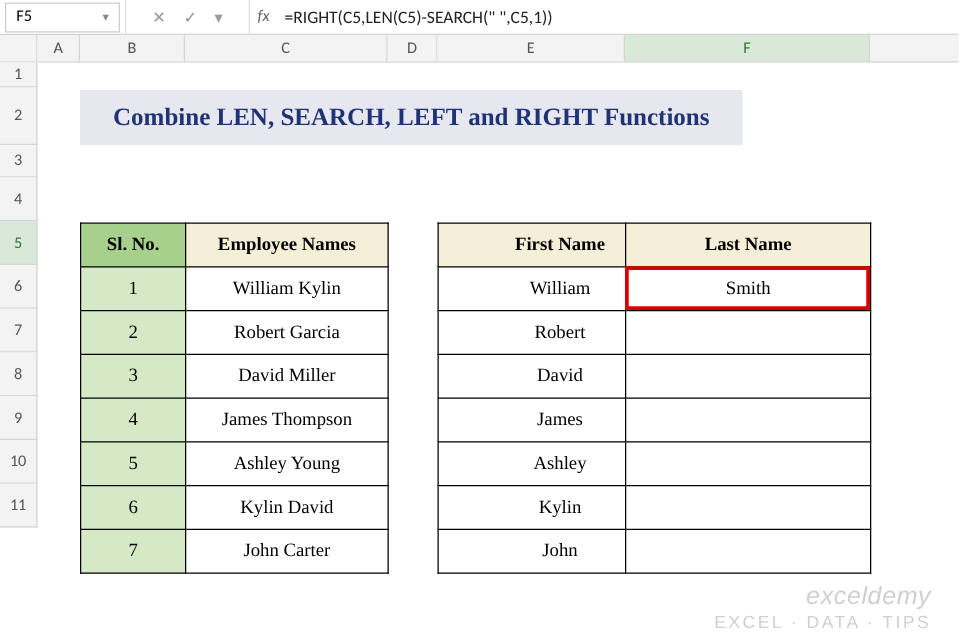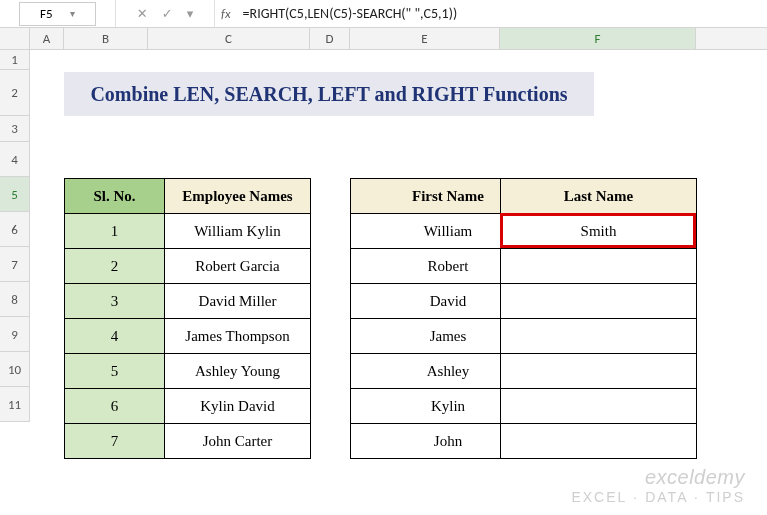--- a/index.html
+++ b/index.html
@@ -13,27 +13,27 @@
     position: relative;
   }
   .formula-bar {
     display: flex;
     align-items: center;
     height: 28px;
     border-bottom: 1px solid #d4d4d4;
     background: #fff;
   }
   .name-box {
-    width: 77px;
+    width: 92px;
     height: 24px;
     border: 1px solid #ccc;
-    margin: 2px 19px;
-    display: flex;
-    align-items: center;
-    padding: 0 20px;
+    margin: 2px 4px;
+    display: flex;
+    align-items: center;
+    padding: 0 8px;
     font-size: 13px;
     background: #fff;
   }
   .name-box-dd {
     color: #888;
     font-size: 10px;
     margin-left: auto;
   }
   .fb-icons {
     width: 100px;
@@ -135,22 +135,22 @@
     height: 35px;
     text-align: center;
     font-size: 15px;
     font-family: Georgia, "Times New Roman", serif;
   }
   .tbl th {
     background: #f5efd8;
     font-weight: bold;
   }
   .tbl1 { left: 64px; top: 128px; }
-  .tbl1 .c-sl { width: 100px; background: #d6e9c6; margin-top: 42px; }
-  .tbl1 .c-nm { width: 146px; }
+  .tbl1 .c-sl { width: 84px; background: #d6e9c6; margin-top: 42px; }
+  .tbl1 .c-nm { width: 162px; }
   .tbl1 th.c-sl { background: #a8d08d; }
   .tbl1 td { font-family: Georgia, "Times New Roman", serif; }
 
   .tbl2 { left: 350px; top: 128px; }
   .tbl2 .c-fn { width: 150px; padding-left: 45px; }
   .tbl2 .c-ln { width: 196px; margin-left: 28px; }
 
   .selected-cell-overlay {
     position: absolute;
     left: 500px;

